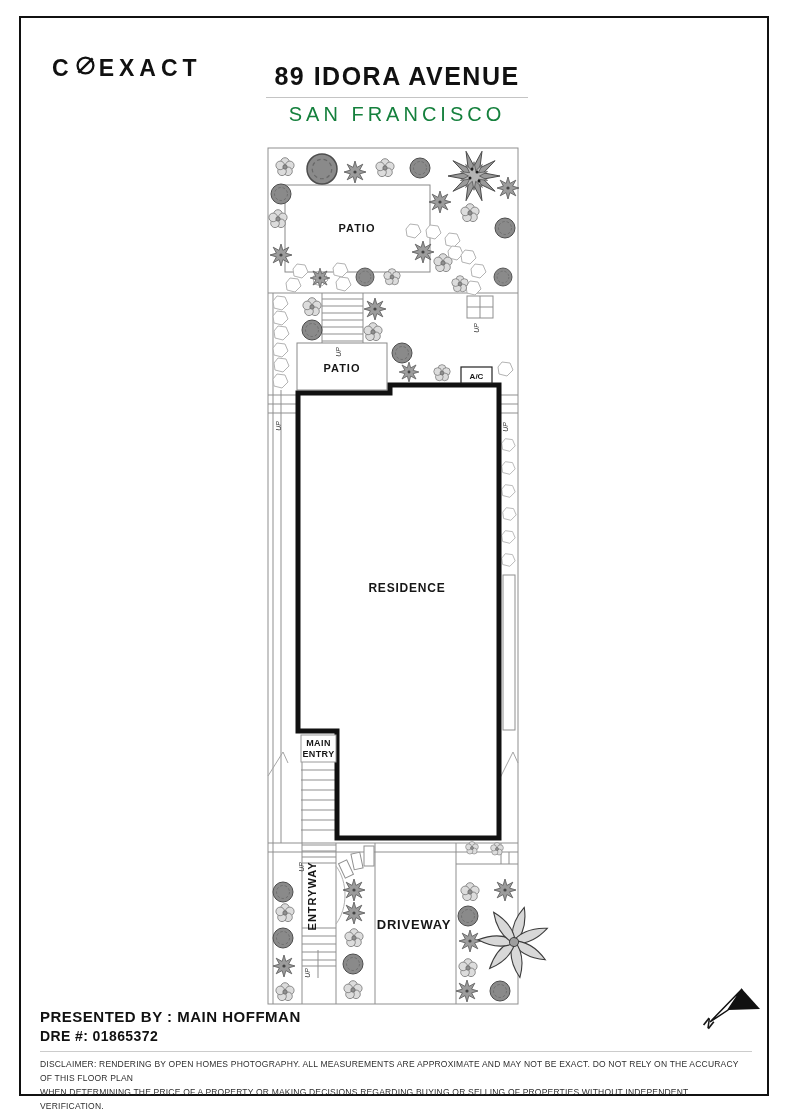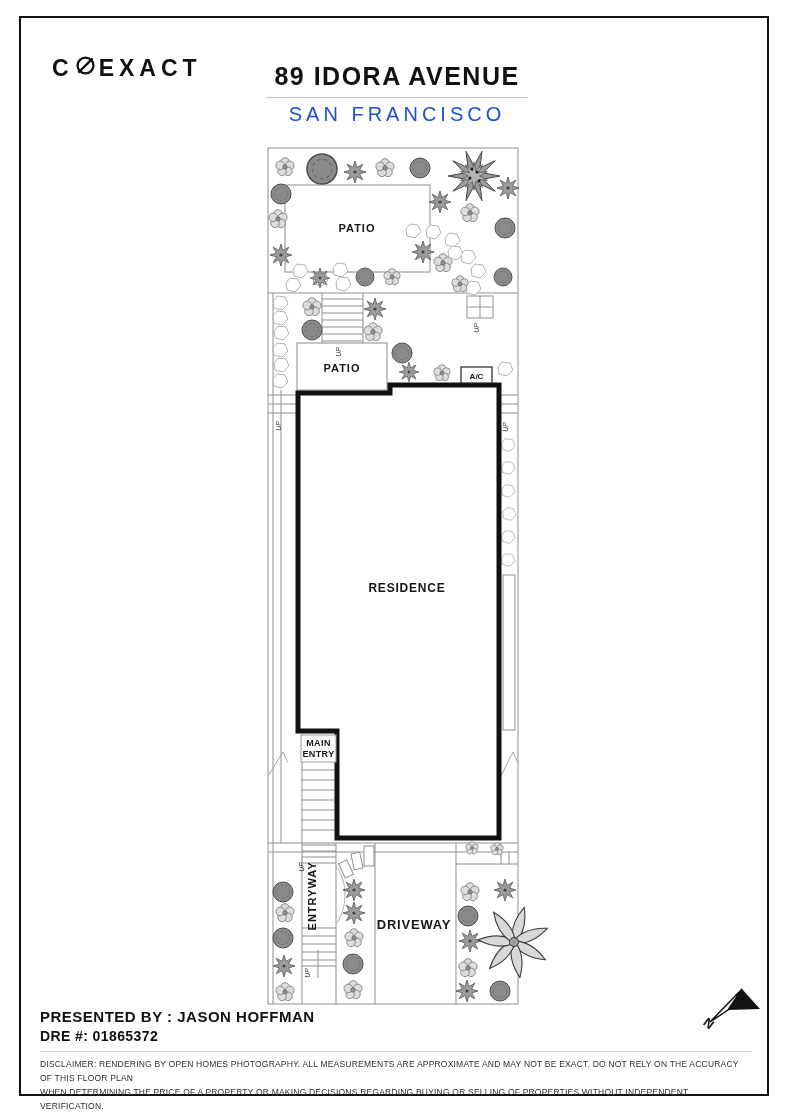--- a/index.html
+++ b/index.html
@@ -6,21 +6,21 @@
   .page{position:relative;width:792px;height:1120px;background:#ffffff;margin:0 auto;overflow:hidden;
         font-family:"Liberation Sans",sans-serif;color:#161616;}
   .frame{position:absolute;left:19px;top:16px;width:750px;height:1080px;border:2px solid #111;box-sizing:border-box;}
   
   .brand{position:absolute;left:52px;top:55px;font-size:23px;font-weight:600;letter-spacing:5px;color:#111;
          display:flex;align-items:center;}
   .brand .o-icon{display:inline-block;margin:0 3px 0 1px;}
   .title-block{position:absolute;left:247px;top:50px;width:300px;text-align:center;margin-top:12px;}
   .title{font-size:25px;font-weight:700;letter-spacing:1.5px;color:#111;white-space:nowrap;}
   .title-divider{margin:6px auto 0;width:262px;height:1px;background:#c4c4c4;}
-  .subtitle{margin-top:5px;font-size:20px;font-weight:400;letter-spacing:4px;color:#1d4ed8;white-space:nowrap;}
+  .subtitle{margin-top:5px;font-size:20px;font-weight:400;letter-spacing:4px;color:#15803d;white-space:nowrap;}
   
   .plan{position:absolute;left:0;top:0;width:792px;height:1120px;}
   .lbl{font-family:"Liberation Sans",sans-serif;font-weight:700;fill:#161616;text-anchor:middle;}
   .lbl-main{font-size:11px;letter-spacing:1px;}
   .lbl-big{font-size:12px;letter-spacing:0.8px;}
   .lbl-drv{font-size:13px;letter-spacing:0.8px;}
   .lbl-sm{font-size:9px;letter-spacing:0.4px;}
   .lbl-ac{font-size:8px;}
   .lbl-up{font-family:"Liberation Sans",sans-serif;font-style:italic;font-weight:400;font-size:7px;fill:#333;text-anchor:middle;}
   .lbl-n{font-size:13px;font-weight:700;}
@@ -253,21 +253,21 @@
     </g>
 
     <g>
       <polygon points="742,989 760,1009 728,1010" fill="#111111"></polygon>
       <polygon points="742,989 728,1010 710,1022" fill="#ffffff" stroke="#111111" stroke-width="1.5"></polygon>
       <text class="lbl lbl-n" transform="translate(706,1027) rotate(38)">N</text>
     </g>
   </svg>
 
   <div class="footer">
-    <div class="presented">PRESENTED BY : JASON HOFFMAN</div>
+    <div class="presented">PRESENTED BY : MAIN HOFFMAN</div>
     <div class="dre">DRE #: 01865372</div>
     <div class="footer-divider"></div>
     <div class="disclaimer">
       <div>DISCLAIMER: RENDERING BY OPEN HOMES PHOTOGRAPHY. ALL MEASUREMENTS ARE APPROXIMATE AND MAY NOT BE EXACT. DO NOT RELY ON THE ACCURACY OF THIS FLOOR PLAN</div>
       <div>WHEN DETERMINING THE PRICE OF A PROPERTY OR MAKING DECISIONS REGARDING BUYING OR SELLING OF PROPERTIES WITHOUT INDEPENDENT VERIFICATION.</div>
     </div>
   </div>
 </div>
 
 </body></html>

